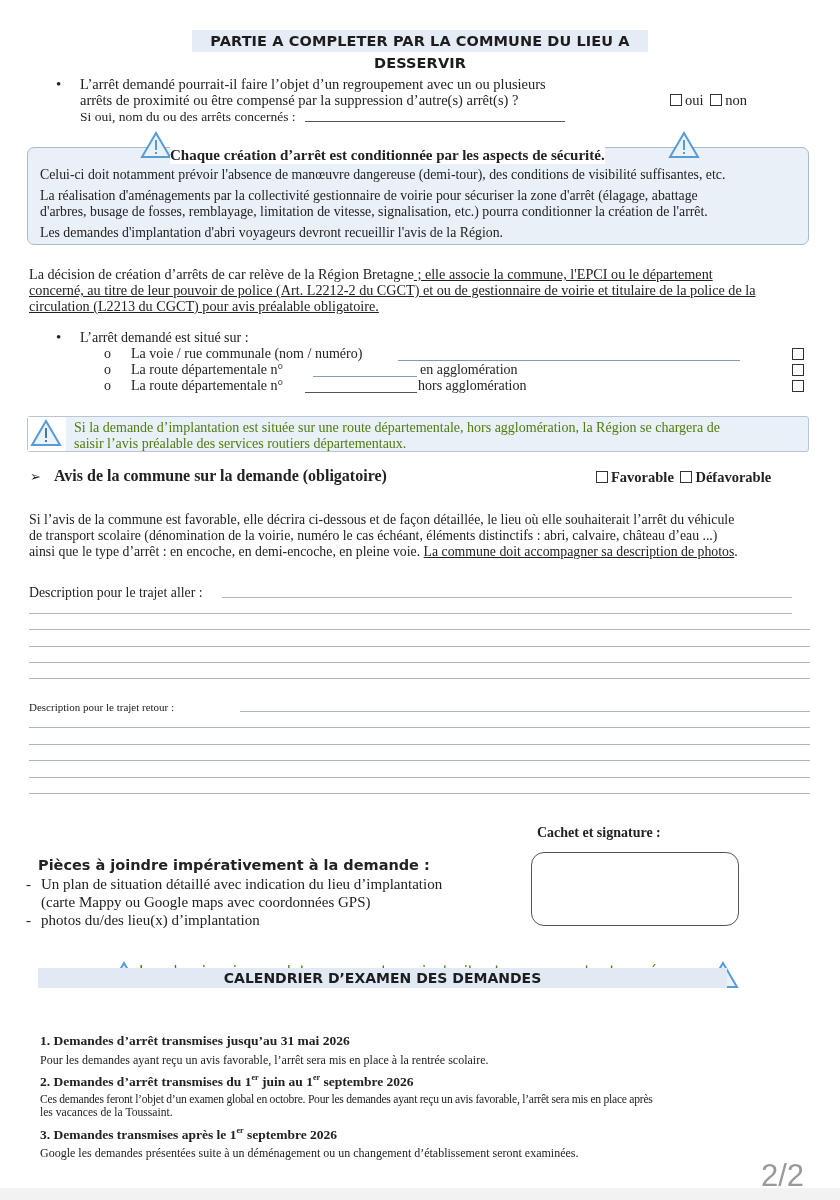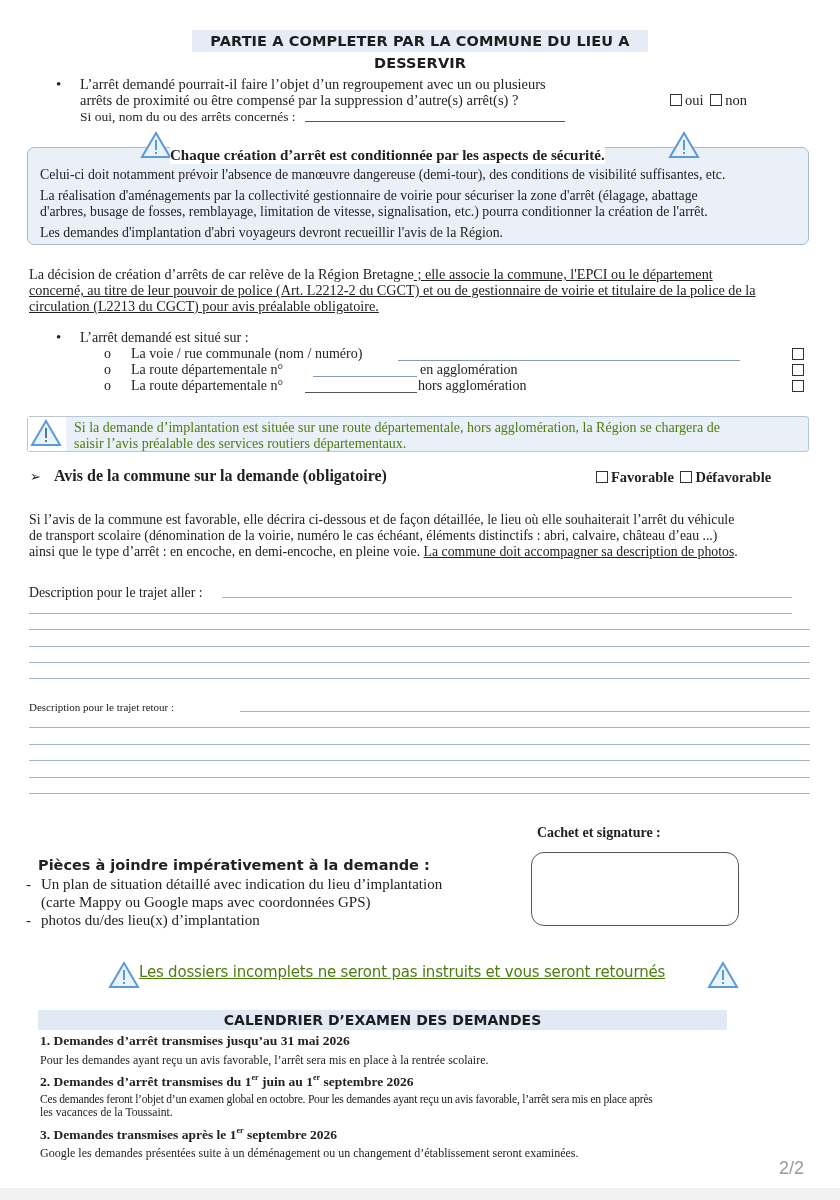--- a/index.html
+++ b/index.html
@@ -22,22 +22,22 @@
   .security-box {
     left: 27px; top: 147px; width: 782px; height: 98px; background: #eaf0f8;
     border: 1px solid #a9bccc; border-radius: 7px; box-sizing: border-box;
   }
   .red { color: #4d7c0f; }
   .region-box {
     left: 27px; top: 416px; width: 782px; height: 36px; background: #eaf0f8;
     border: 1px solid #b6c6d5; border-radius: 3px; box-sizing: border-box;
   }
   .sig-box { left: 531px; top: 852px; width: 208px; height: 74px; border: 1.5px solid #555; border-radius: 13px; box-sizing: border-box; }
-  .cal-banner { left: 38px; top: 1010px; width: 689px; height: 20px; background: #e1e9f4; font-size: 14px; font-weight: bold; text-align: center; line-height: 20px; color:#1d1d1d; }
-  .page-num { right: 36px; top: 1158px; font-family: "Liberation Sans", "DejaVu Sans", sans-serif; font-size: 18px; color: #999; }
+  .cal-banner { left: 38px; top: 968px; width: 689px; height: 20px; background: #e1e9f4; font-size: 14px; font-weight: bold; text-align: center; line-height: 20px; color:#1d1d1d; }
+  .page-num { right: 36px; top: 1158px; font-family: "Liberation Sans", "DejaVu Sans", sans-serif; font-size: 31px; color: #999; }
   .bottom-bar { left: 0; top: 1188px; width: 840px; height: 12px; background: #f2f2f2; }
 </style>
 </head>
 <body>
 
 <div class="abs title-banner sans">PARTIE A COMPLETER PAR LA COMMUNE DU LIEU A DESSERVIR</div>
 
 <div class="abs bullet" style="left:56px; top:76px;">•</div>
 <div class="abs t14" style="left:80px; top:76px; font-size:14.5px;">L’arrêt demandé pourrait-il faire l’objet d’un regroupement avec un ou plusieurs</div>
 <div class="abs t14" style="left:80px; top:92px; font-size:14.5px;">arrêts de proximité ou être compensé par la suppression d’autre(s) arrêt(s) ?</div>

